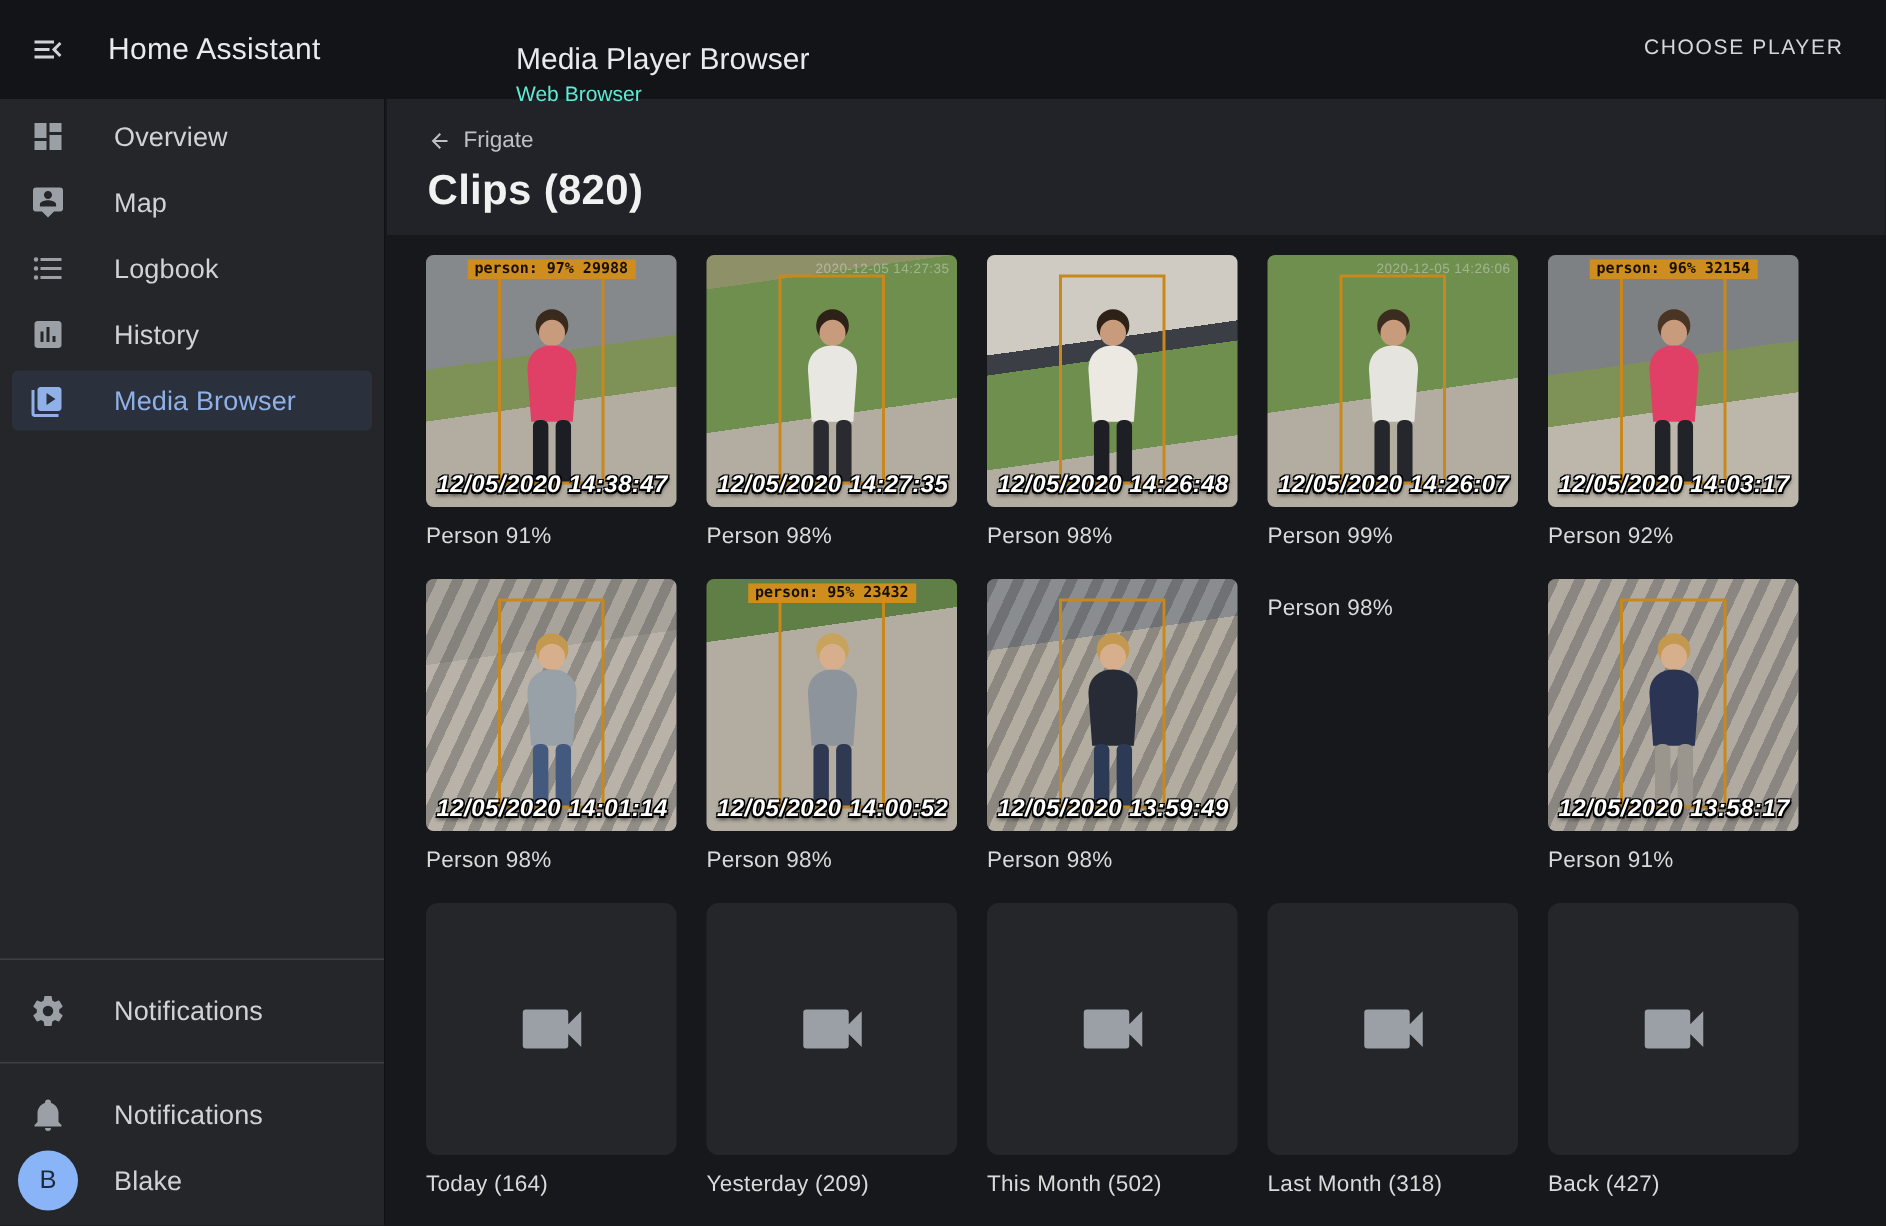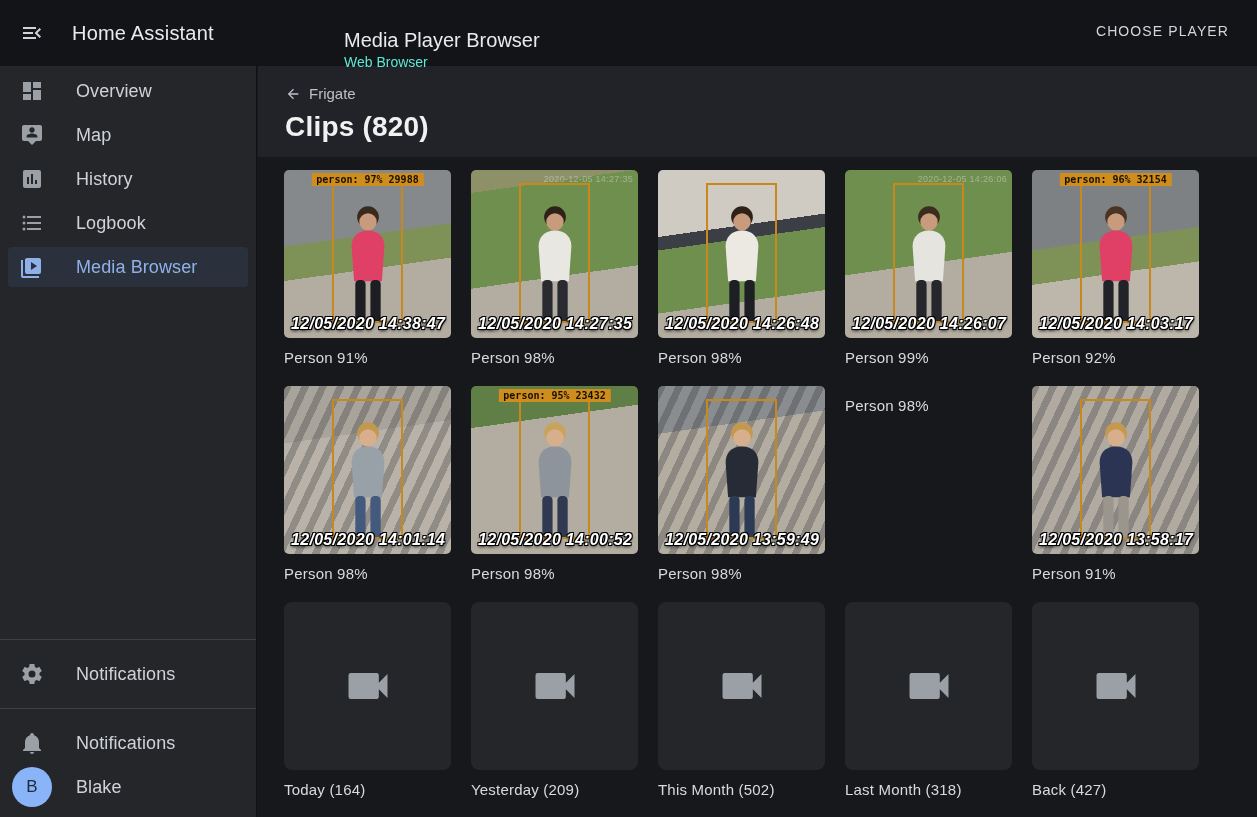--- a/index.html
+++ b/index.html
@@ -96,29 +96,29 @@
         <span class="sb-label">Overview</span>
       </div>
       <div class="sb-item">
         <span class="sb-icon"><svg viewBox="0 0 24 24">
             <path d="M20,2H4A2,2 0 0,0 2,4V16A2,2 0 0,0 4,18H8L12,22L16,18H20A2,2 0 0,0 22,16V4A2,2 0 0,0 20,2M12,4.3C13.5,4.3 14.7,5.5 14.7,7C14.7,8.5 13.5,9.7 12,9.7C10.5,9.7 9.3,8.5 9.3,7C9.3,5.5 10.5,4.3 12,4.3M17.4,14.6H6.6V13.25C6.6,11.45 10.2,10.55 12,10.55C13.8,10.55 17.4,11.45 17.4,13.25V14.6Z"></path>
           </svg></span>
         <span class="sb-label">Map</span>
       </div>
       <div class="sb-item">
         <span class="sb-icon"><svg viewBox="0 0 24 24">
+            <path d="M7,5H21V7H7V5M7,13V11H21V13H7M4,4.5A1.5,1.5 0 0,1 5.5,6A1.5,1.5 0 0,1 4,7.5A1.5,1.5 0 0,1 2.5,6A1.5,1.5 0 0,1 4,4.5M4,10.5A1.5,1.5 0 0,1 5.5,12A1.5,1.5 0 0,1 4,13.5A1.5,1.5 0 0,1 2.5,12A1.5,1.5 0 0,1 4,10.5M7,19V17H21V19H7M4,16.5A1.5,1.5 0 0,1 5.5,18A1.5,1.5 0 0,1 4,19.5A1.5,1.5 0 0,1 2.5,18A1.5,1.5 0 0,1 4,16.5Z"></path>
+          </svg></span>
+        <span class="sb-label">Logbook</span>
+      </div>
+      <div class="sb-item">
+        <span class="sb-icon"><svg viewBox="0 0 24 24">
             <path d="M19,3H5C3.9,3 3,3.9 3,5V19C3,20.1 3.9,21 5,21H19C20.1,21 21,20.1 21,19V5C21,3.9 20.1,3 19,3M9,17H7V10H9V17M13,17H11V7H13V17M17,17H15V13H17V17Z"></path>
           </svg></span>
         <span class="sb-label">History</span>
-      </div>
-      <div class="sb-item">
-        <span class="sb-icon"><svg viewBox="0 0 24 24">
-            <path d="M7,5H21V7H7V5M7,13V11H21V13H7M4,4.5A1.5,1.5 0 0,1 5.5,6A1.5,1.5 0 0,1 4,7.5A1.5,1.5 0 0,1 2.5,6A1.5,1.5 0 0,1 4,4.5M4,10.5A1.5,1.5 0 0,1 5.5,12A1.5,1.5 0 0,1 4,13.5A1.5,1.5 0 0,1 2.5,12A1.5,1.5 0 0,1 4,10.5M7,19V17H21V19H7M4,16.5A1.5,1.5 0 0,1 5.5,18A1.5,1.5 0 0,1 4,19.5A1.5,1.5 0 0,1 2.5,18A1.5,1.5 0 0,1 4,16.5Z"></path>
-          </svg></span>
-        <span class="sb-label">Logbook</span>
       </div>
       <div class="sb-item selected">
         <span class="sb-icon"><svg viewBox="0 0 24 24">
             <path d="M19,3H7C5.9,3 5,3.9 5,5V17C5,18.1 5.9,19 7,19H19C20.1,19 21,18.1 21,17V5C21,3.9 20.1,3 19,3M11,15V7L17,11L11,15M3,5H1V21C1,22.1 1.9,23 3,23H19V21H3V5Z"></path>
           </svg></span>
         <span class="sb-label">Media Browser</span>
       </div>
     </div>
   <div class="sb-spacer"></div>
   <div class="sb-divider"></div>

